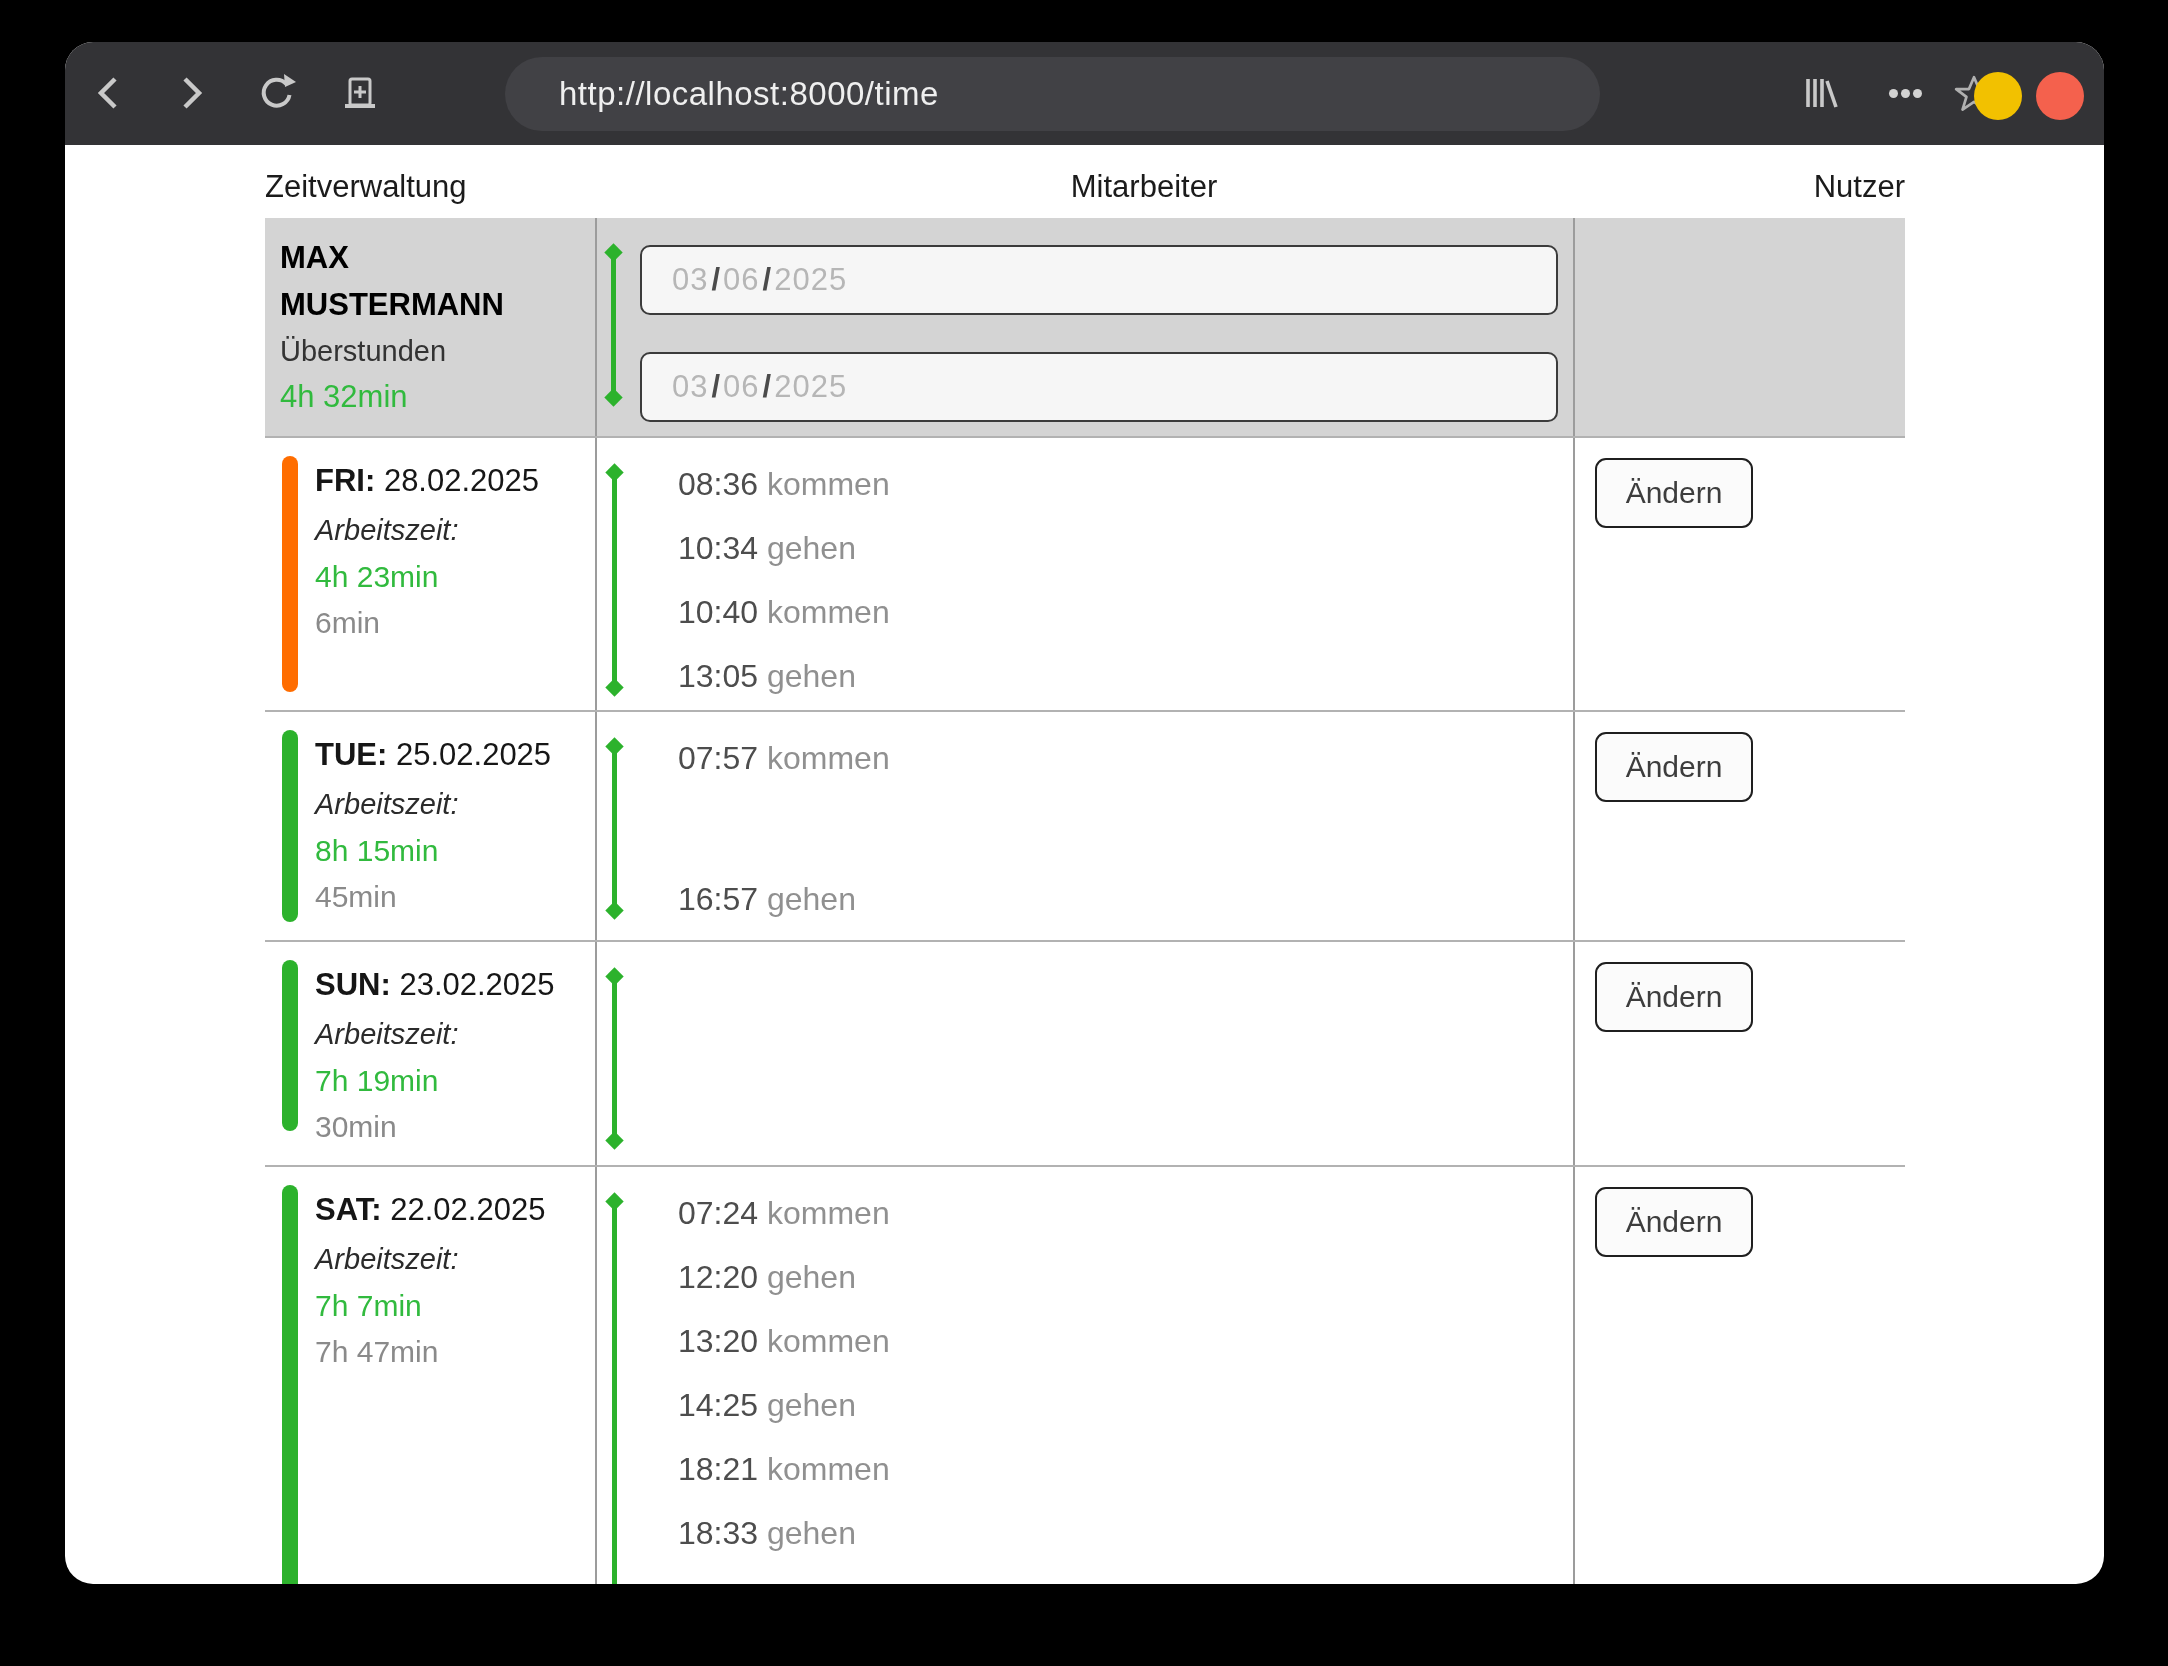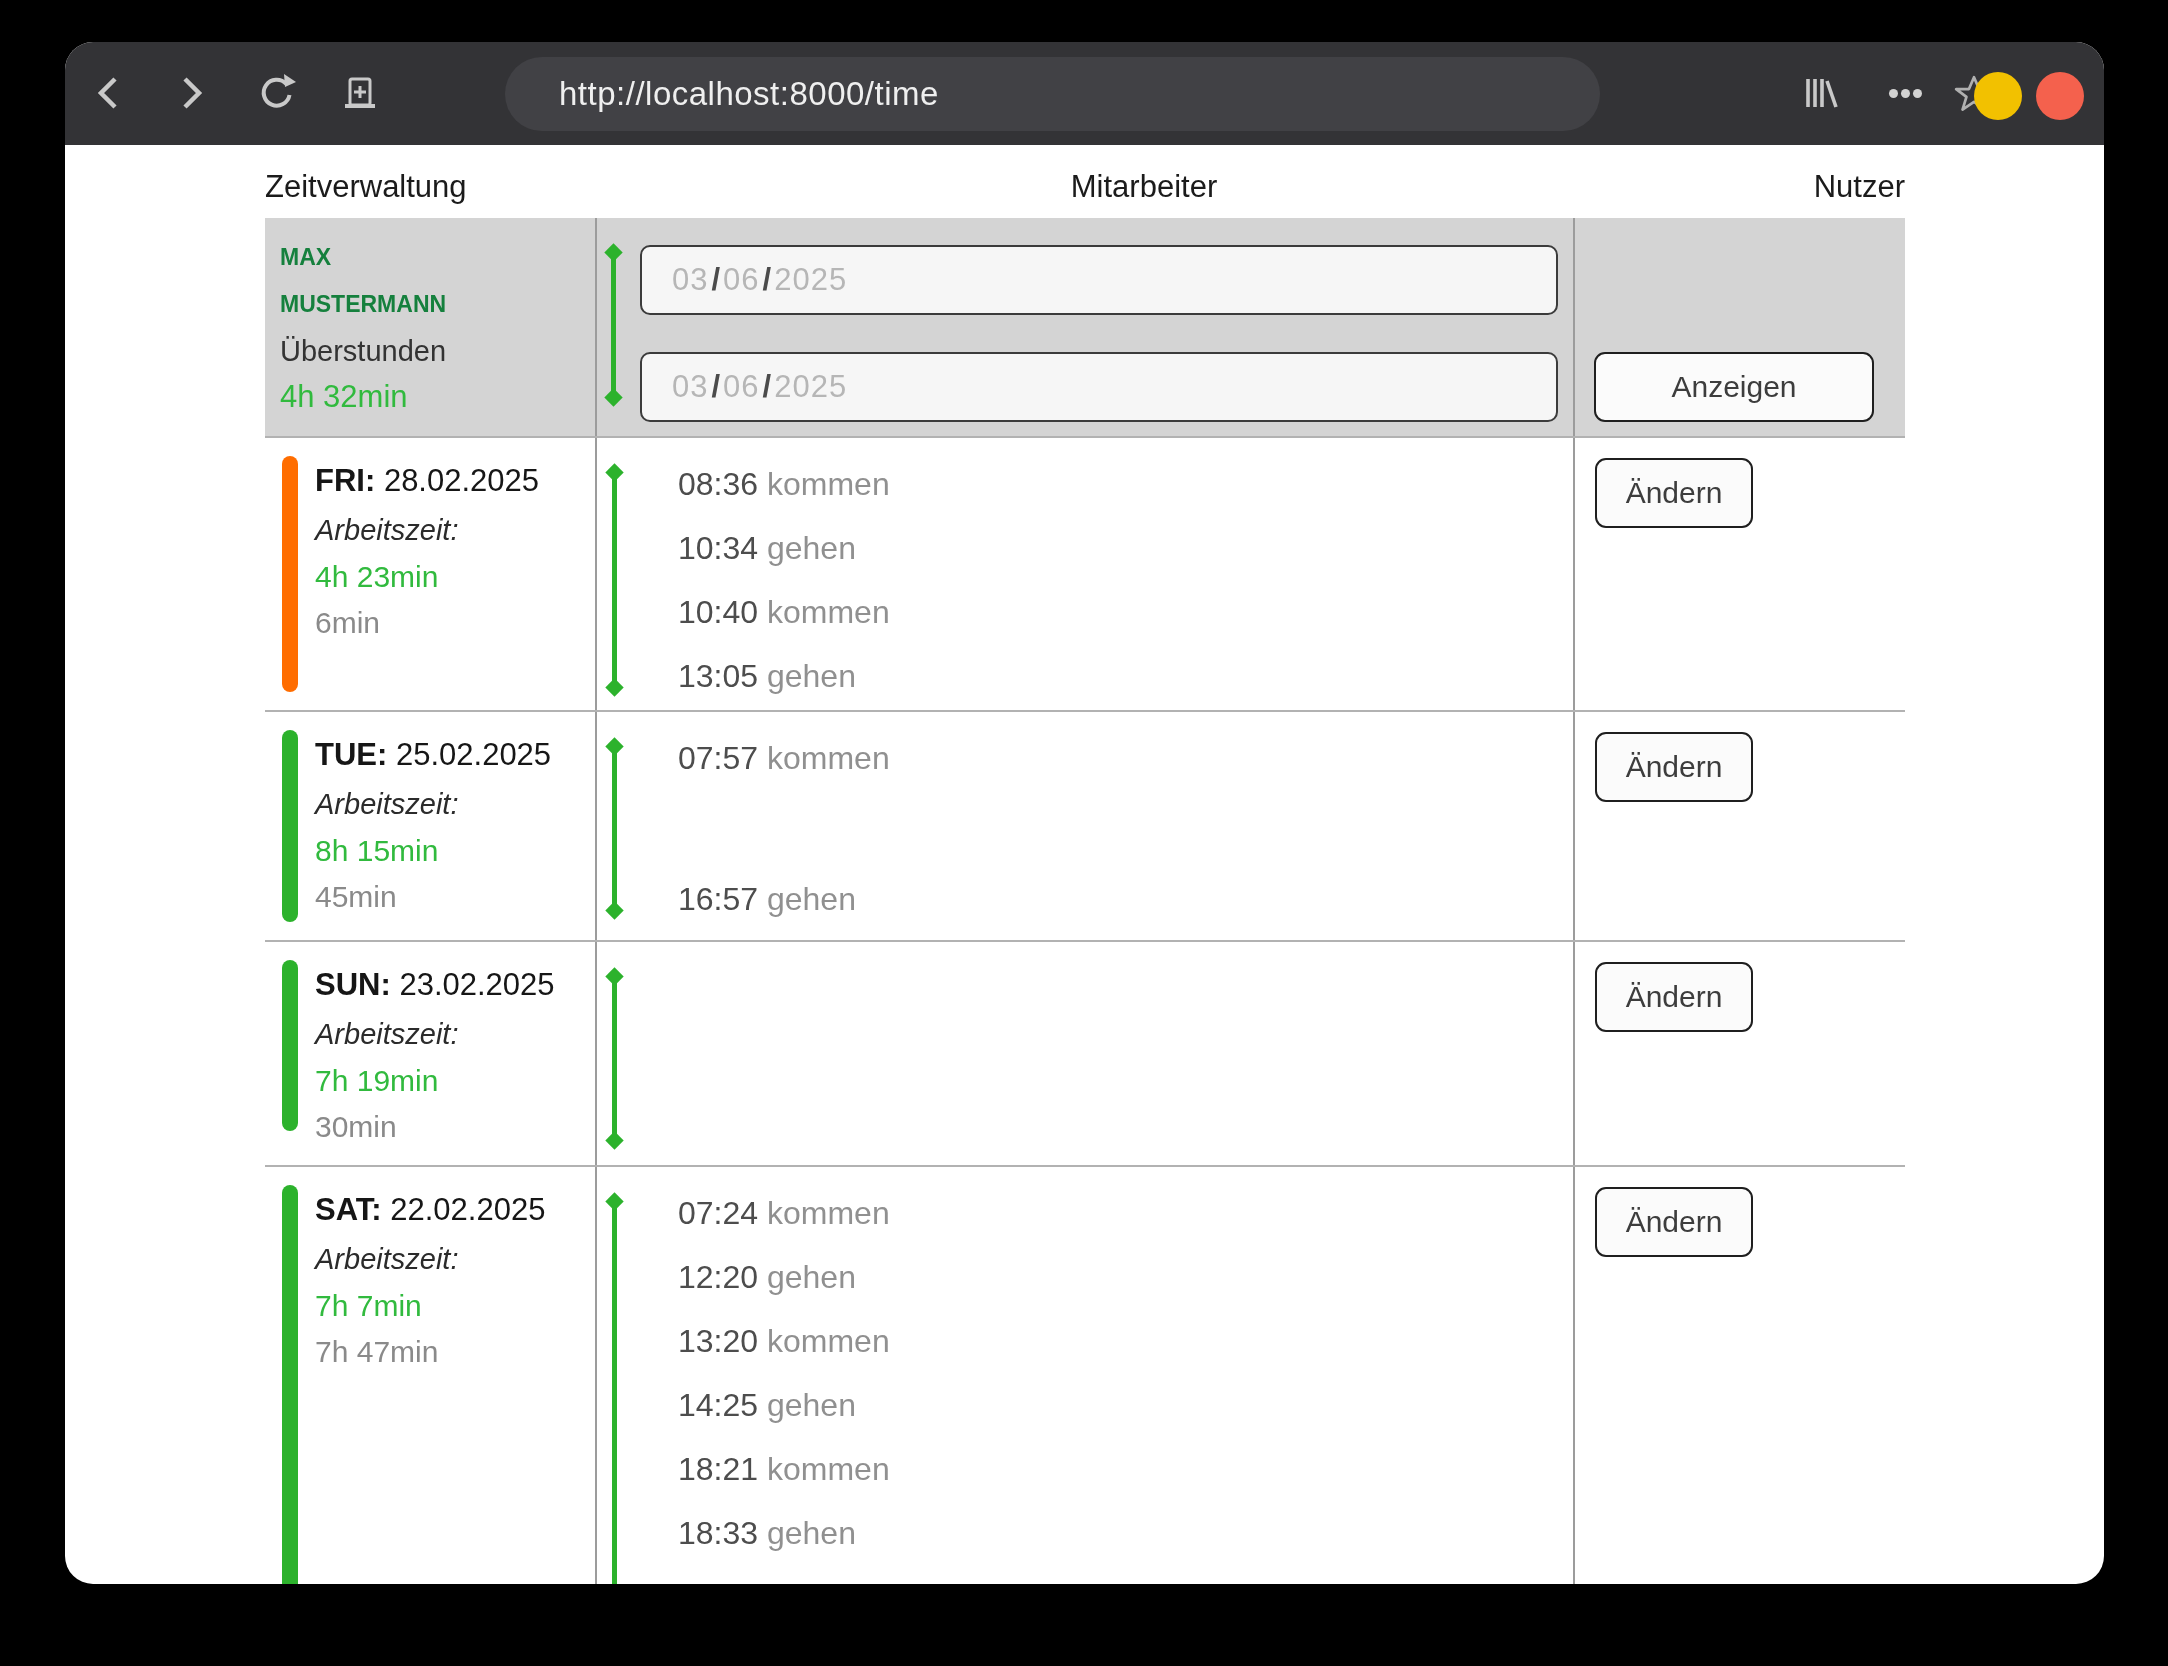--- a/index.html
+++ b/index.html
@@ -25,21 +25,21 @@
   .winbtn.close{left:1971px;background:#f4614d;}
 
   
   .nav-label{position:absolute;top:120px;height:50px;line-height:50px;
              font-size:31px;color:#1b1b1b;}
   .thead{position:absolute;left:200px;top:176px;width:1640px;height:219px;background:#d4d4d4;}
   .vline{position:absolute;top:176px;width:2px;height:1366px;background:#9c9c9c;}
   .hline{position:absolute;left:200px;width:1640px;height:2px;background:#b2b2b2;}
 
   .usercard{position:absolute;left:215px;top:192px;width:300px;}
-  .usercard .nm{font-size:23px;font-weight:bold;color:#15803d;line-height:47px;}
+  .usercard .nm{font-size:31px;font-weight:bold;color:#000000;line-height:47px;}
   .usercard .lbl{font-size:29px;color:#333;line-height:46px;}
   .usercard .val{font-size:31px;line-height:46px;}
 
   .tl{position:absolute;width:5px;}
   .tl .ln{position:absolute;left:0;top:0;width:5px;height:100%;}
   .tl .dm{position:absolute;left:-4px;width:13px;height:13px;transform:rotate(45deg);}
   .tl .dm.top{top:-6px;} .tl .dm.bot{bottom:-6px;}
 
   .dinput{position:absolute;left:575px;width:918px;height:70px;background:#f6f6f6;
           border:2.5px solid #3b3b3b;border-radius:10px;box-sizing:border-box;
@@ -154,21 +154,20 @@
       <span class="ph">2025</span>
   </div>
   <div class="dinput" style="top:310px">
     <span class="ph">03</span>
       <span class="sep">/</span>
       <span class="ph">06</span>
       <span class="sep">/</span>
       <span class="ph">2025</span>
   </div>
 
-  <button class="btn show-btn">Anzeigen</button>
 
   <div class="vline" style="left:530px"></div>
   <div class="vline" style="left:1508px"></div>
   <div class="hline" style="top:394px"></div>
   <div class="hline" style="top:668px"></div>
   <div class="hline" style="top:898px"></div>
   <div class="hline" style="top:1123px"></div>
 
   <div id="rows-container">
       <div class="row" style="top: 396px; height: 272px;">

